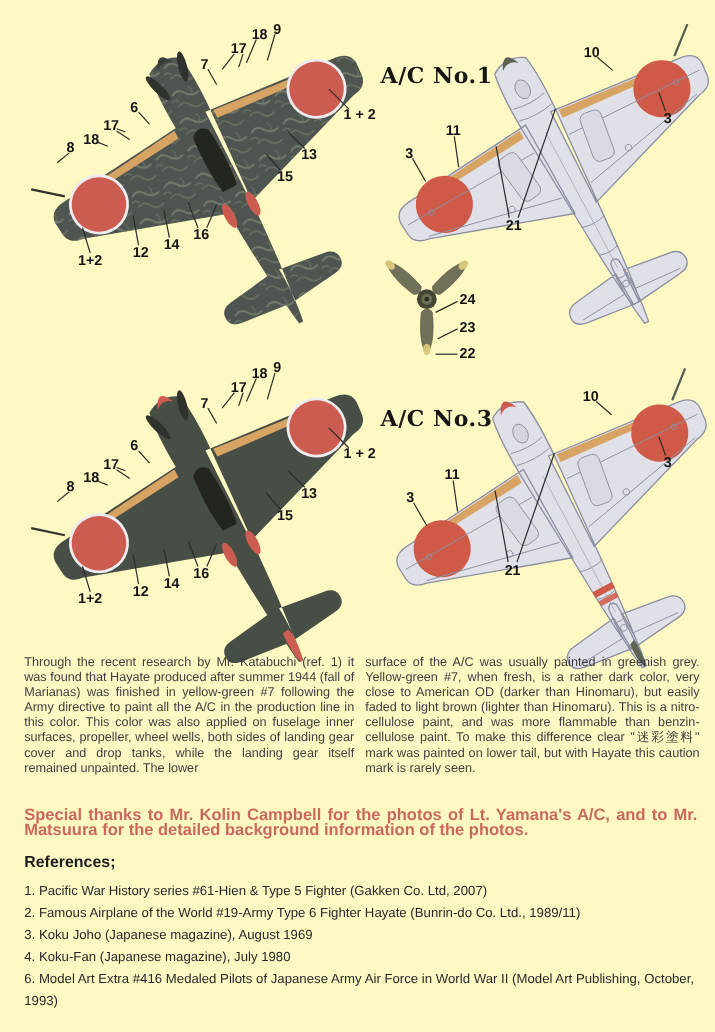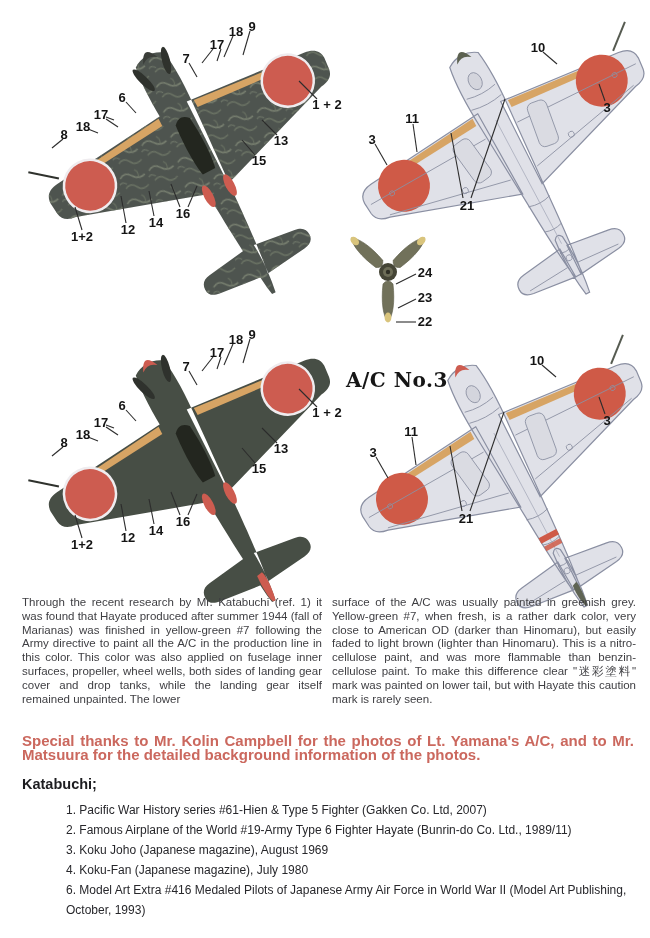--- a/index.html
+++ b/index.html
@@ -1,36 +1,36 @@
 <!DOCTYPE html>
 <html><head>
 <meta charset="utf-8">
 <style>
   html,body{margin:0;padding:0;background:#9a9aa0;}
   .page{
     position:relative;width:650px;height:938px;margin:0 auto;
-    background:#ffffff;overflow:hidden;
+    background:#fef9c3;overflow:hidden;
     font-family:"Liberation Sans",sans-serif;color:#3c3c40;
   }
   .art{position:absolute;left:0;top:0;display:block;}
   .ac-label{
     position:absolute;font-family:"DejaVu Serif",serif;font-weight:bold;
     font-size:20px;color:#161616;letter-spacing:.5px;white-space:nowrap;
   }
   .cols{position:absolute;left:22px;top:596px;width:614px;display:flex;gap:10px;}
   .col{font-size:11.5px;line-height:13.8px;text-align:justify;color:#3e3e42;}
   .col.left{width:300px;}
   .col.right{width:304px;}
   .thanks{
     position:absolute;left:22px;top:734px;width:612px;
     font-size:15px;line-height:14.2px;font-weight:bold;color:#cb685e;text-align:justify;
   }
   .refs-heading{position:absolute;left:22px;top:776px;font-size:14.5px;font-weight:bold;color:#1d1d20;}
   .refs{position:absolute;left:22px;top:800px;width:614px;font-size:12px;color:#27272b;}
-  .ref-item{line-height:20px;margin-left:44px;}
+  .ref-item{line-height:20px;}
   
   .callout{
     font-family:"Liberation Sans",sans-serif;font-weight:bold;font-size:13px;
     fill:#141414;text-anchor:middle;dominant-baseline:central;
   }
   .leader{stroke:#2c2c2c;stroke-width:1.1;}
 </style>
 </head>
 <body>
 
@@ -258,31 +258,32 @@
           <text x="411" y="431" class="callout">11</text>
           <line x1="376" y1="457" x2="388" y2="478" class="leader"></line>
           <text x="373" y="452" class="callout">3</text>
           <line x1="462" y1="511" x2="450" y2="446" class="leader"></line>
           <line x1="470" y1="511" x2="504" y2="412" class="leader"></line>
           <text x="466" y="518" class="callout">21</text>
         </g>
       </g>
   </svg>
 
+  <div class="ac-label" style="left:346px;top:56px;">A/C No.1</div>
 
   <div class="ac-label" style="left:346px;top:368px;">A/C No.3</div>
 
   <div class="cols">
     <div class="col left">Through the recent research by Mr. Katabuchi (ref. 1) it was found that Hayate produced after summer 1944 (fall of Marianas) was finished in yellow-green #7 following the Army directive to paint all the A/C in the production line in this color. This color was also applied on fuselage inner surfaces, propeller, wheel wells, both sides of landing gear cover and drop tanks, while the landing gear itself remained unpainted. The lower</div>
     <div class="col right">surface of the A/C was usually painted in greenish grey. Yellow-green #7, when fresh, is a rather dark color, very close to American OD (darker than Hinomaru), but easily faded to light brown (lighter than Hinomaru). This is a nitro-cellulose paint, and was more flammable than benzin-cellulose paint. To make this difference clear "迷彩塗料" mark was painted on lower tail, but with Hayate this caution mark is rarely seen.</div>
   </div>
 
   <div class="thanks">Special thanks to Mr. Kolin Campbell for the photos of Lt. Yamana's A/C, and to Mr. Matsuura for the detailed background information of the photos.</div>
 
-  <div class="refs-heading">Katabuchi;</div>
+  <div class="refs-heading">References;</div>
 
   <div class="refs">
     <div class="ref-item">1. Pacific War History series #61-Hien &amp; Type 5 Fighter (Gakken Co. Ltd, 2007)</div>
     <div class="ref-item">2. Famous Airplane of the World #19-Army Type 6 Fighter Hayate (Bunrin-do Co. Ltd., 1989/11)</div>
     <div class="ref-item">3. Koku Joho (Japanese magazine), August 1969</div>
     <div class="ref-item">4. Koku-Fan (Japanese magazine), July 1980</div>
     <div class="ref-item">6. Model Art Extra #416 Medaled Pilots of Japanese Army Air Force in World War II (Model Art Publishing, October, 1993)</div>
   </div>
 
 </div>

